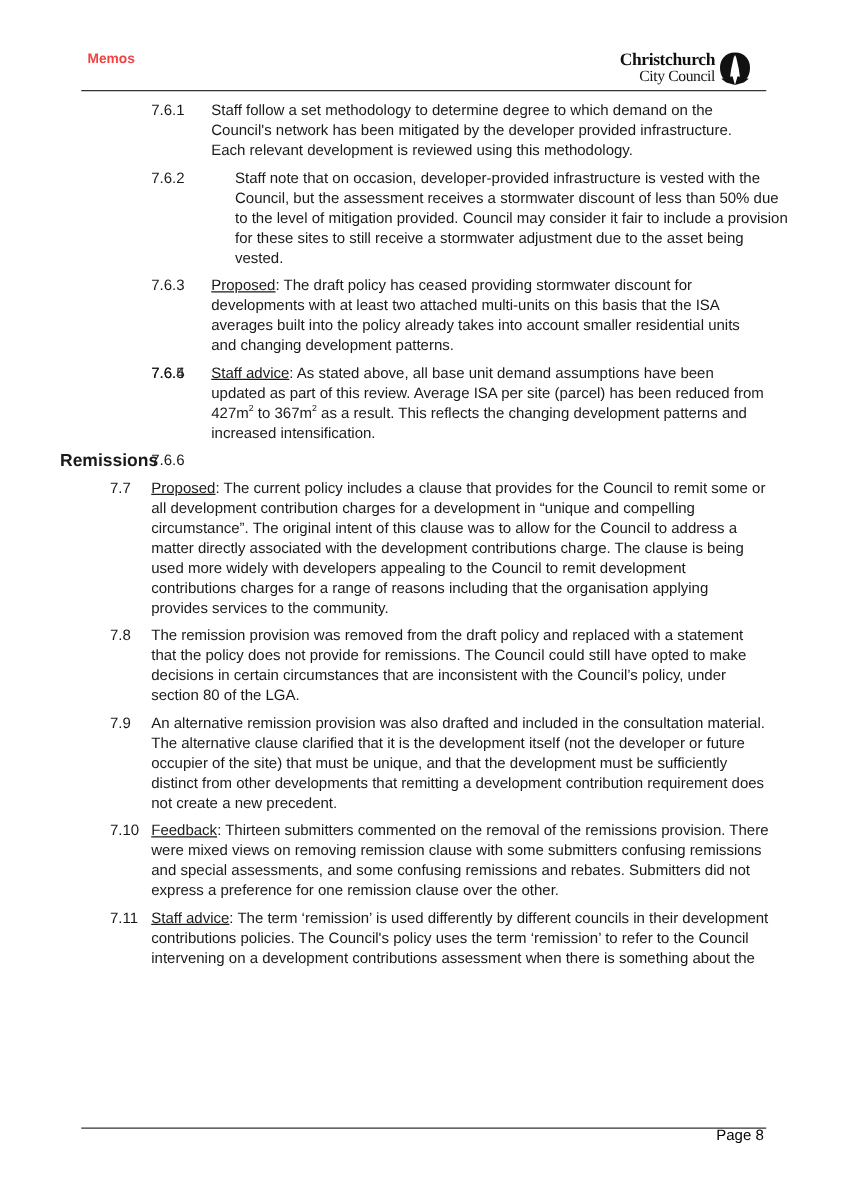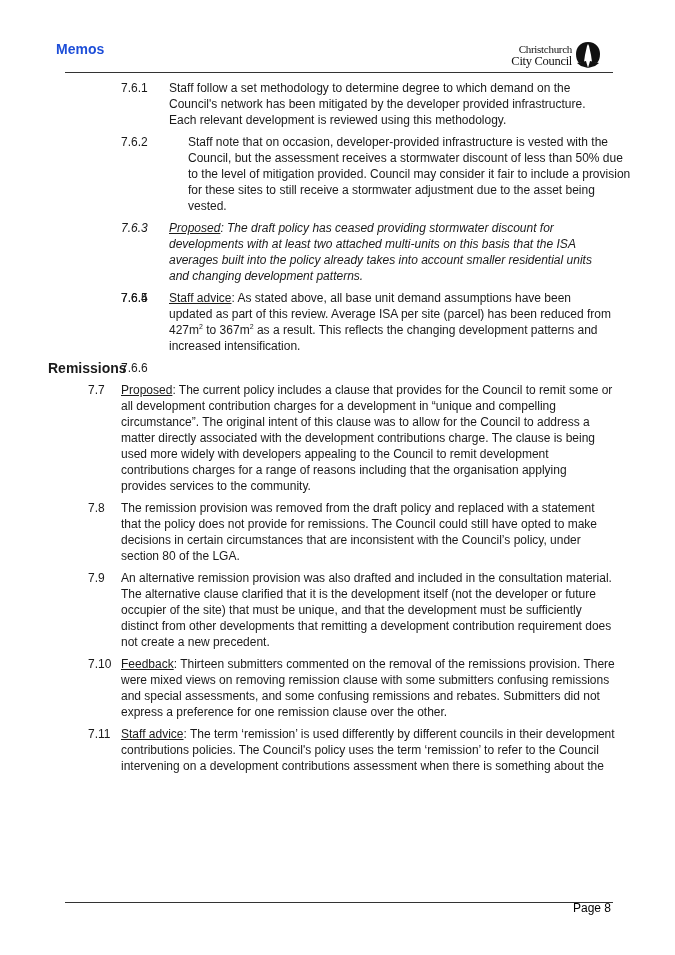--- a/index.html
+++ b/index.html
@@ -2,32 +2,32 @@
 <html><head>
 <meta charset="utf-8">
 <style>
   html, body { margin: 0; padding: 0; background: #ffffff; }
   body {
     width: 675px; height: 955px; position: relative; overflow: hidden;
     font-family: "Liberation Sans", "DejaVu Sans", sans-serif;
     color: #1a1a1a;
   }
   .header-title {
-    position: absolute; left: 56px; top: 41px;
-    font-size: 14px; font-weight: bold; color: #1d4ed8;
+    position: absolute; left: 70px; top: 41px;
+    font-size: 11px; font-weight: bold; color: #ef4444;
   }
   .logo {
     position: absolute; right: 74px; top: 40px; height: 30px;
     display: flex; align-items: center; gap: 3px;
   }
   .logo-text {
     font-family: "Liberation Serif", "DejaVu Serif", serif;
     text-align: right; line-height: 12px; color: #111;
   }
-  .logo-text .l1 { font-size: 11px; font-weight: normal; letter-spacing: -0.3px; display: block; }
+  .logo-text .l1 { font-size: 14px; font-weight: bold; letter-spacing: -0.3px; display: block; }
   .logo-text .l2 { font-size: 12.5px; display: block; letter-spacing: -0.3px; }
   .logo-mark { width: 26px; height: 28px; display: block; }
   .rule-top {
     position: absolute; left: 65px; top: 72px; width: 548px; height: 0;
     border-top: 1.5px solid #333;
   }
   .rule-bottom {
     position: absolute; left: 65px; top: 902px; width: 548px; height: 0;
     border-top: 1.5px solid #333;
   }
@@ -80,21 +80,21 @@
     <span class="num">7.6.1</span>
     <span class="body">Staff follow a set methodology to determine degree to which demand on the Council's network has been mitigated by the developer provided infrastructure. Each relevant development is reviewed using this methodology.</span>
   </div>
 
   <div class="para sub" style="margin-bottom:6px;padding-left:19px;">
     <span class="num">7.6.2</span>
     <span class="body">Staff note that on occasion, developer-provided infrastructure is vested with the Council, but the assessment receives a stormwater discount of less than 50% due to the level of mitigation provided. Council may consider it fair to include a provision for these sites to still receive a stormwater adjustment due to the asset being vested.</span>
   </div>
 
 
-  <div class="para sub" style="margin-bottom:6px;font-style:italic;">
+  <div class="para sub" style="margin-bottom:6px;">
     <span class="num">7.6.3</span>
     <span class="body"><span class="label">Proposed</span><span>: The draft policy has ceased providing stormwater discount for developments with at least two attached multi-units on this basis that the ISA averages built into the policy already takes into account smaller residential units and changing development patterns.</span></span>
   </div>
 
   <div class="para sub" style="margin-bottom:6px;">
     <span class="num">7.6.4</span>
   </div>
 
   <div class="para sub" style="margin-bottom:6px;">
     <span class="num">7.6.5</span>

